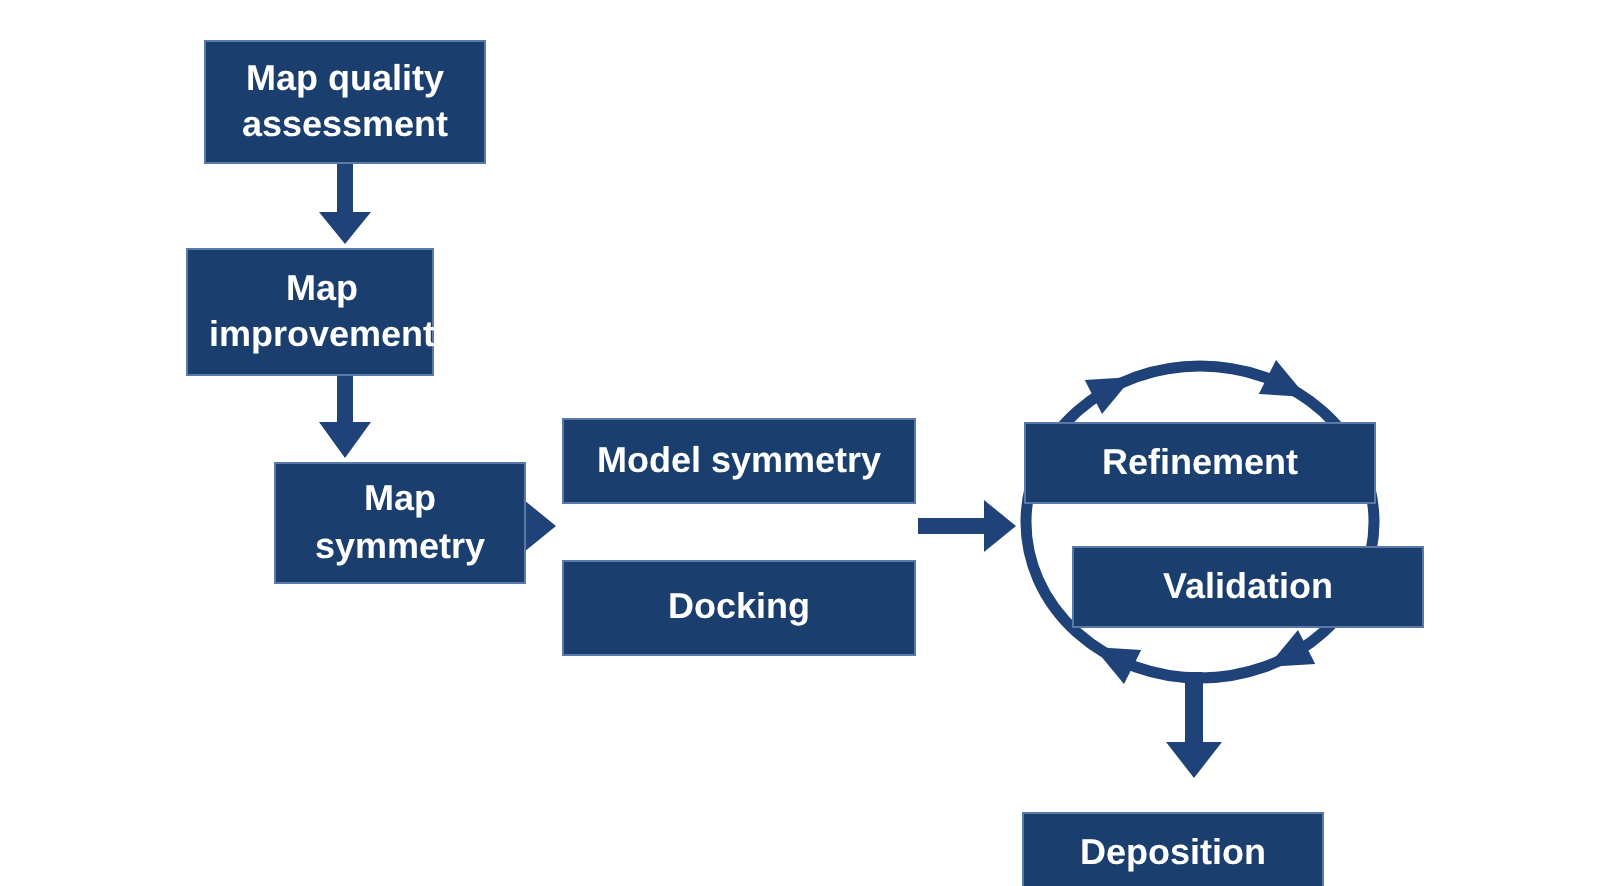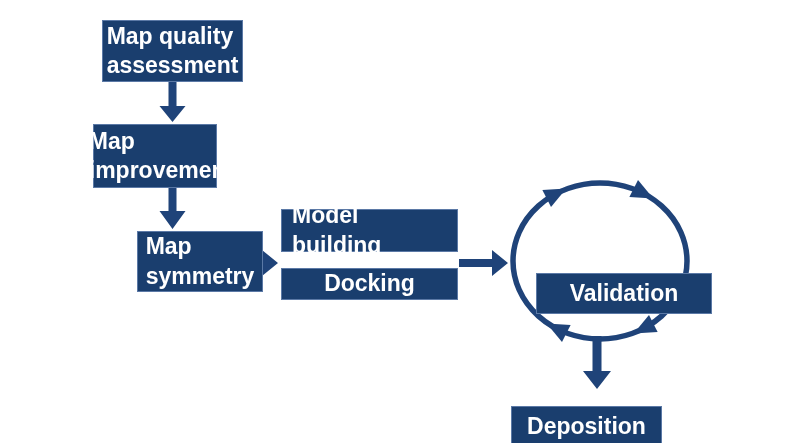--- a/index.html
+++ b/index.html
@@ -20,33 +20,33 @@
     left: 0;
     top: 0;
   }
   .node {
     position: absolute;
     box-sizing: border-box;
     background: var(--box-fill, #1A3E6E);
     border: 1px solid var(--box-border, #5B79A6);
     color: var(--text, #ffffff);
     font-weight: 700;
-    font-size: 23px;
+    font-size: 18px;
     line-height: 1.28;
     display: flex;
     align-items: center;
     justify-content: center;
-    text-align: left;
+    text-align: center;
     padding: 0 10px;
   }
   .n-map-quality     { left:102px; top:20px;  width:141px; height:62px; }
   .n-map-improvement { left:93px;  top:124px; width:124px; height:64px;padding-left:22px; }
   .n-map-symmetry    { left:109px; top:231px; width:126px; height:61px;margin-left:28px; }
   .n-model-building  { left:281px; top:209px; width:177px; height:43px; }
-  .n-docking         { left:281px; top:268px; width:177px; height:32px; }
+  .n-docking         { left:281px; top:280px; width:177px; height:48px; }
   .n-refinement      { left:512px; top:211px; width:176px; height:41px; }
   .n-validation      { left:536px; top:273px; width:176px; height:41px; }
   .n-deposition      { left:511px; top:406px; width:151px; height:41px; }
 </style>
 </head>
 <body>
 
 <div class="canvas">
 
   <svg class="layer" width="800" height="443" viewBox="0 0 800 443">
@@ -77,27 +77,30 @@
 
   <div class="node n-map-improvement">
     <span>Map improvement</span>
   </div>
 
   <div class="node n-map-symmetry">
     <span>Map symmetry</span>
   </div>
 
   <div class="node n-model-building">
-    <span>Model building</span>
+    <span>Model symmetry</span>
   </div>
 
   <div class="node n-docking">
     <span>Docking</span>
   </div>
 
+  <div class="node n-refinement">
+    <span>Refinement</span>
+  </div>
 
   <div class="node n-validation">
     <span>Validation</span>
   </div>
 
   <div class="node n-deposition">
     <span>Deposition</span>
   </div>
 
 </div>

